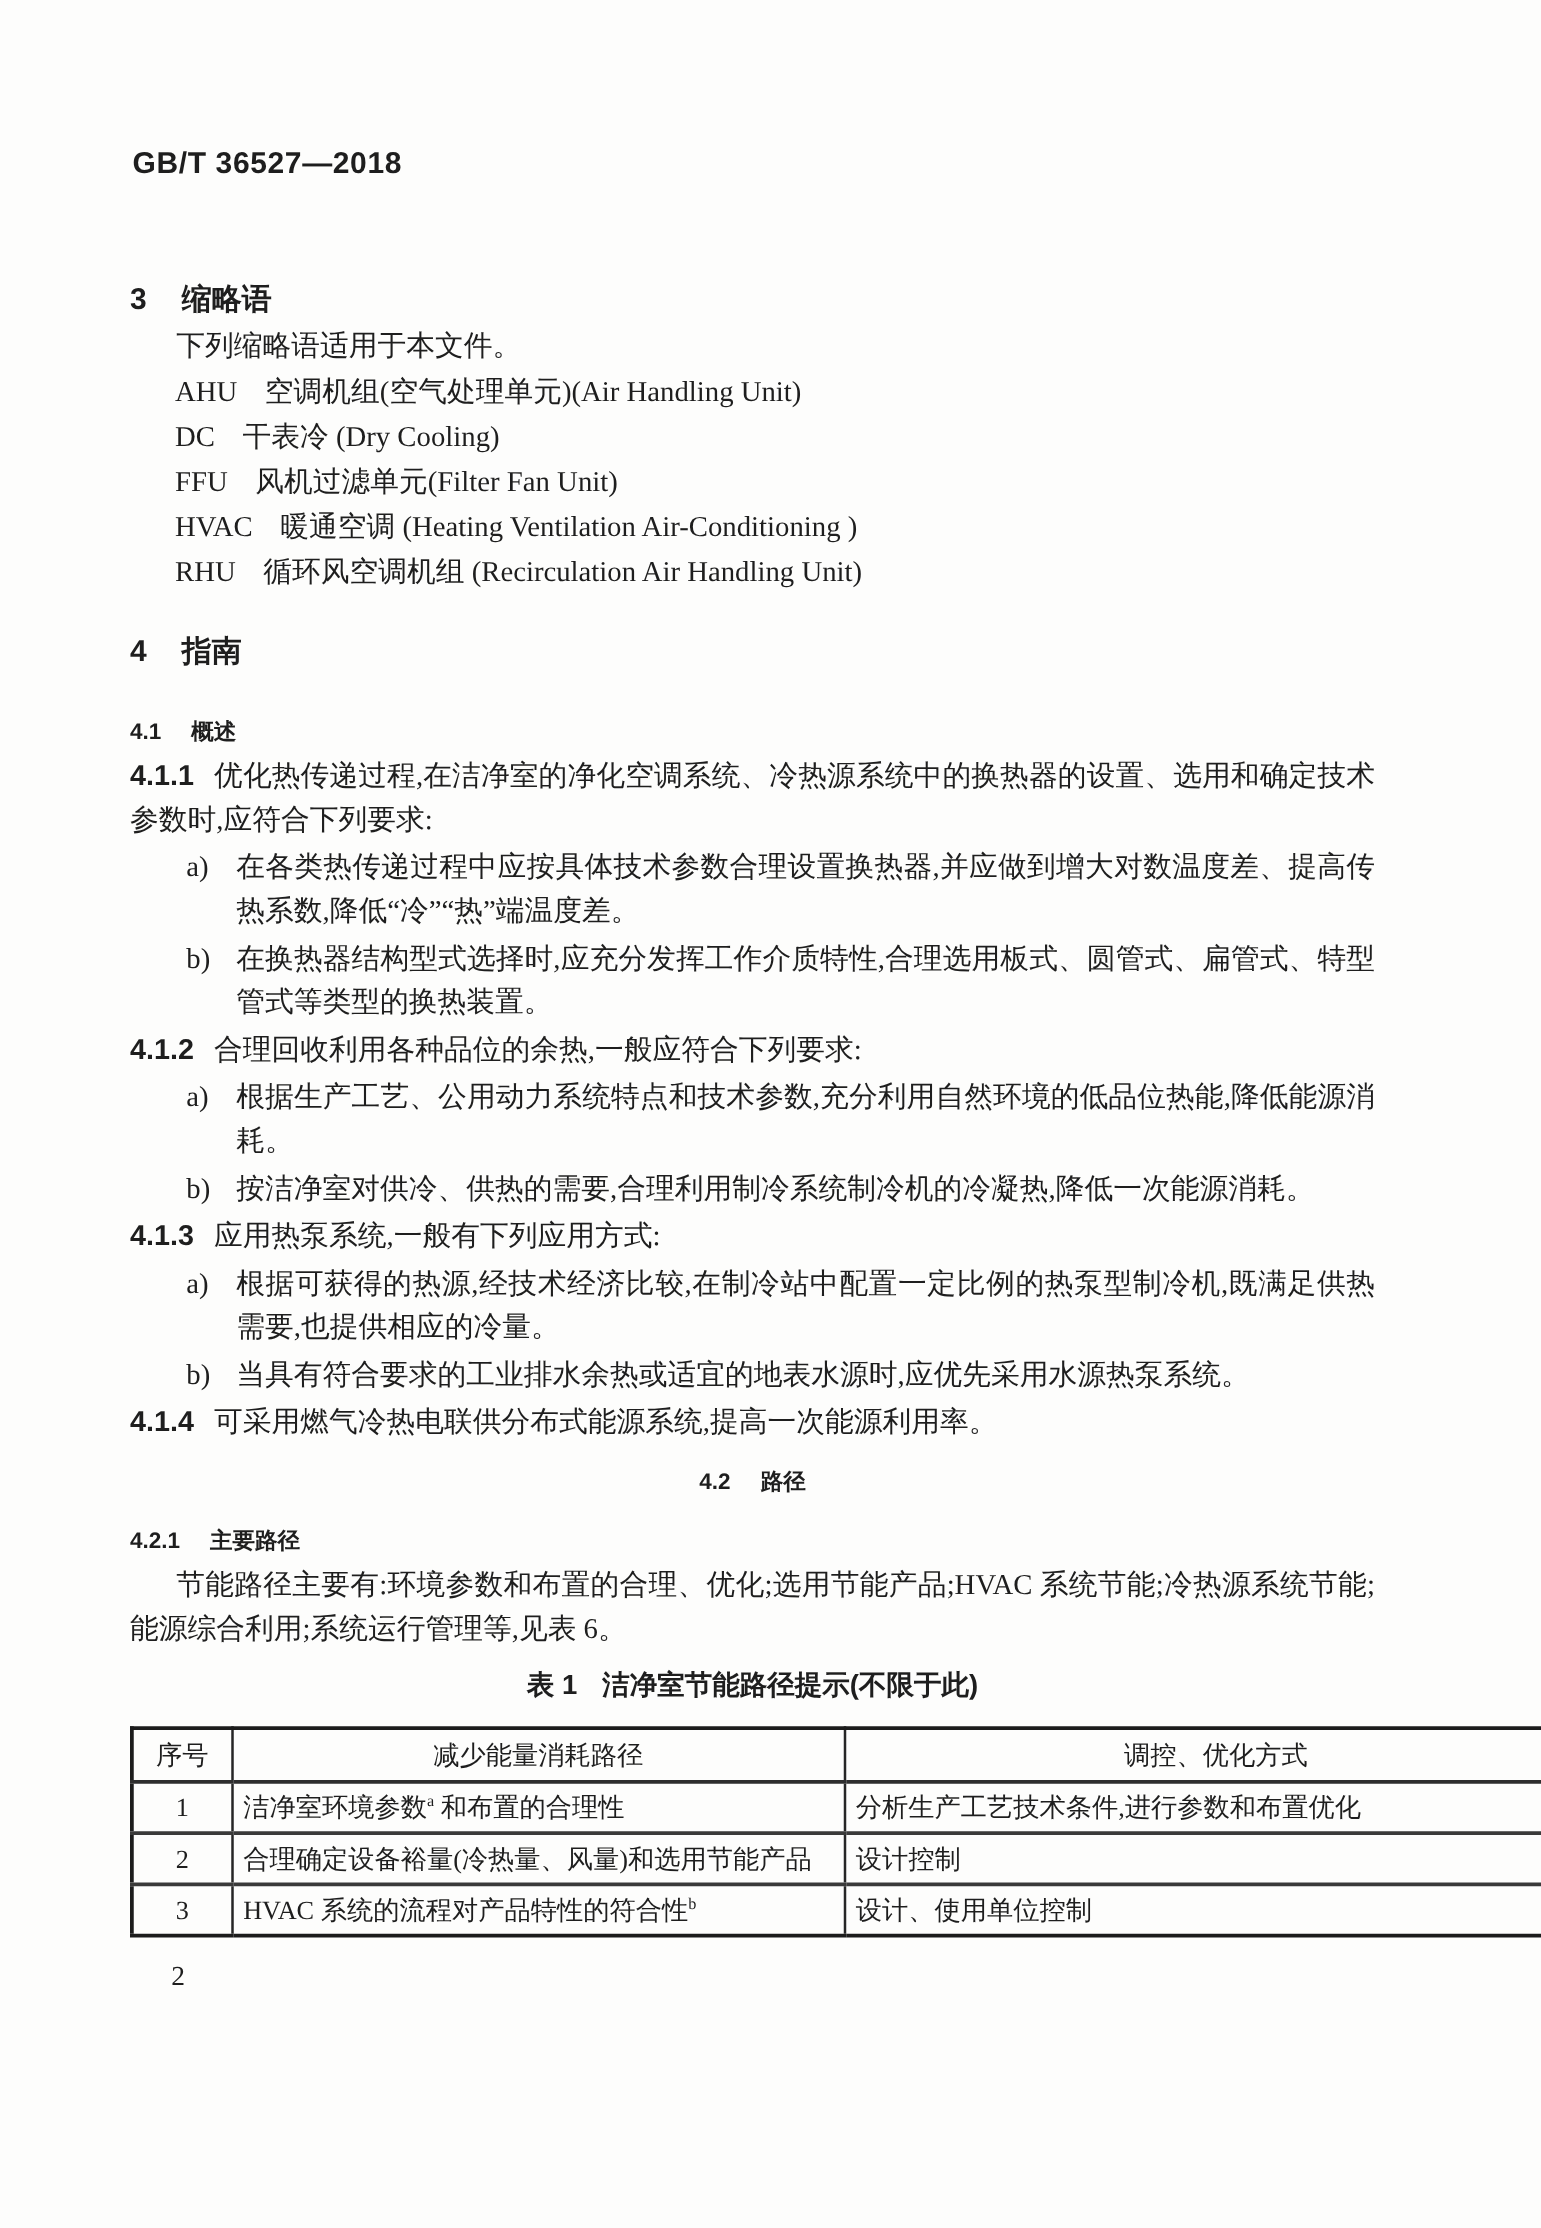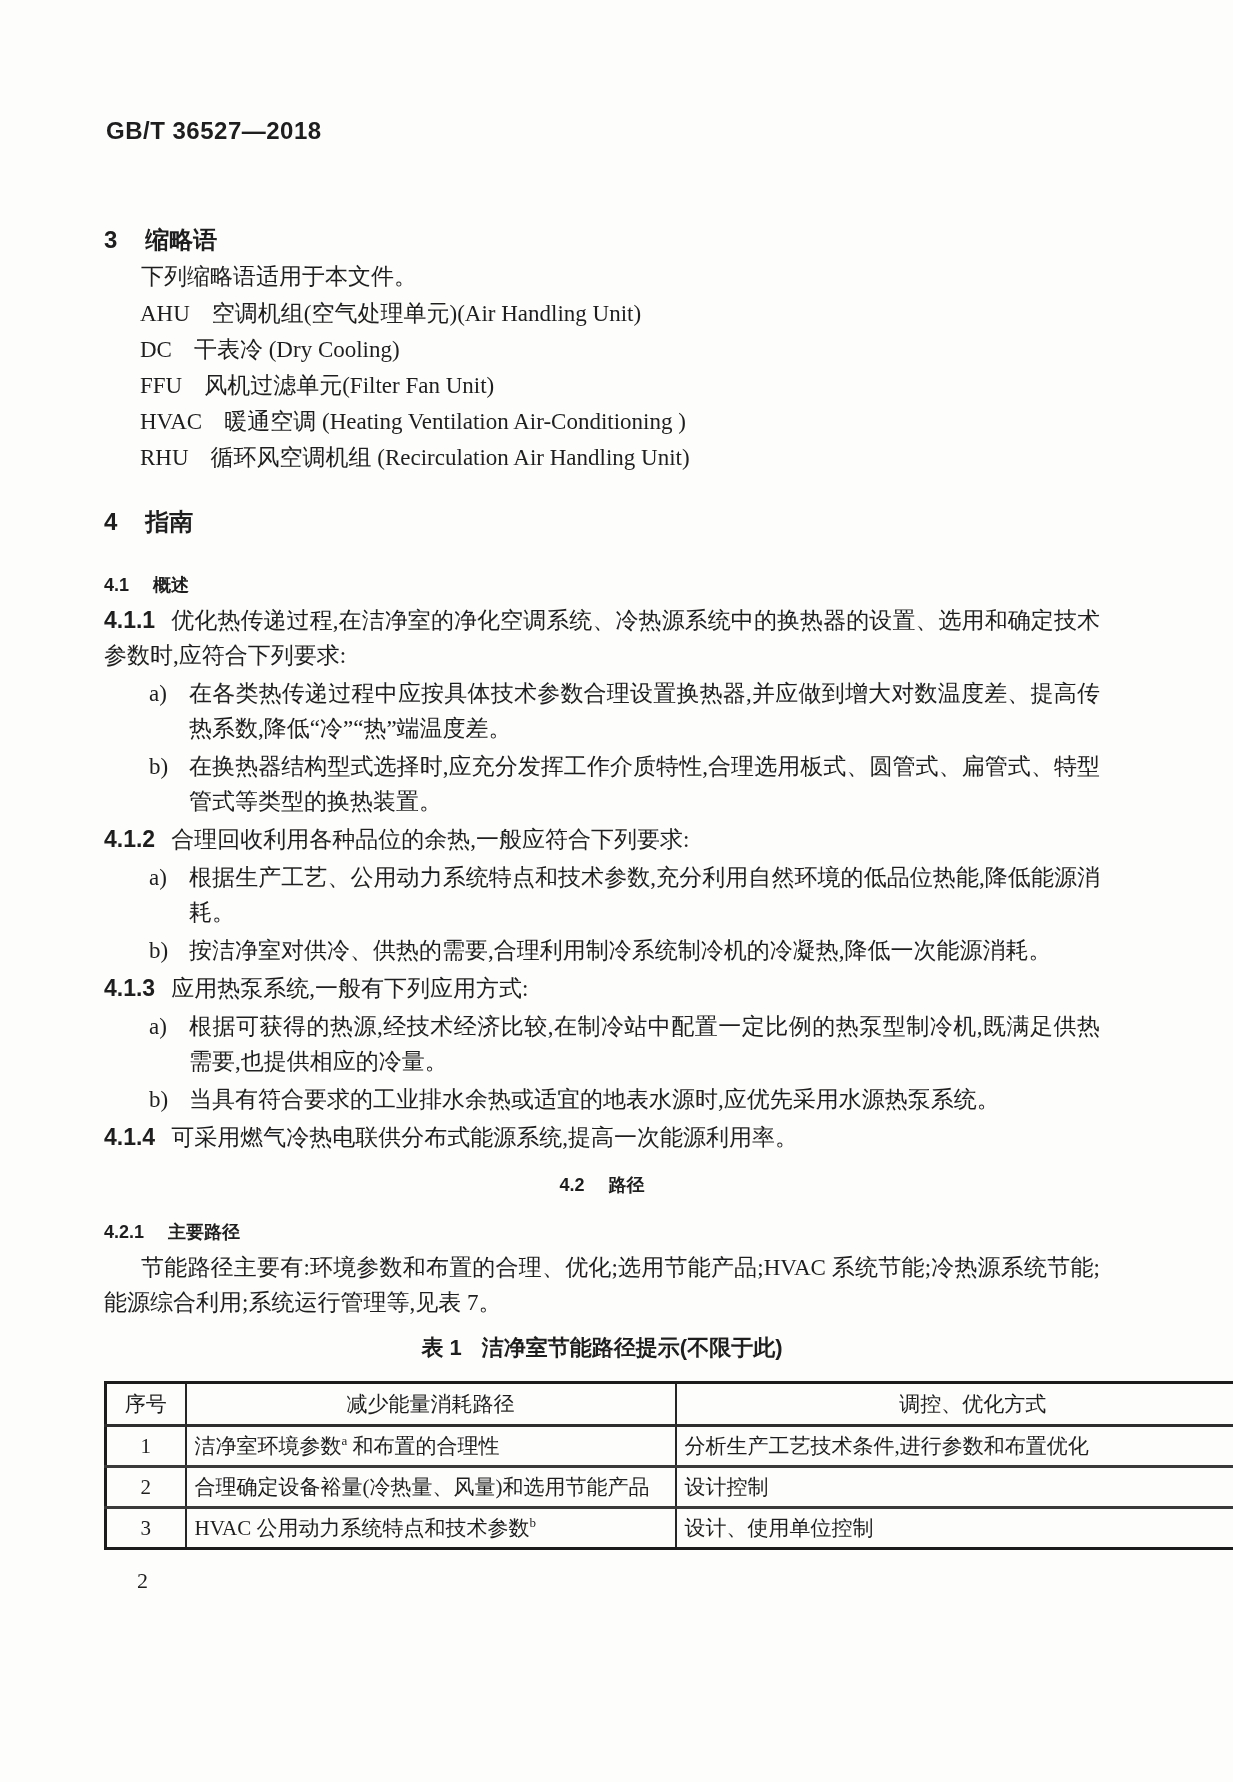--- a/index.html
+++ b/index.html
@@ -209,21 +209,21 @@
     </p>
 
     <h3 class="sub mt-s42">
       <span class="num">4.2</span><span>路径</span>
     </h3>
 
     <h3 class="sub mt-s421">
       <span class="num">4.2.1</span><span>主要路径</span>
     </h3>
 
-    <p class="body indent mt-para">节能路径主要有:环境参数和布置的合理、优化;选用节能产品;HVAC 系统节能;冷热源系统节能;能源综合利用;系统运行管理等,见表 7。</p>
+    <p class="body indent mt-para">节能路径主要有:环境参数和布置的合理、优化;选用节能产品;HVAC 系统节能;冷热源系统节能;能源综合利用;系统运行管理等,见表 6。</p>
 
     <div class="tbl-caption">
       <span class="cap-label">表 1</span><span>洁净室节能路径提示(不限于此)</span>
     </div>
 
     <table class="tbl">
       <colgroup>
         <col style="width:80px">
         <col style="width:490px">
         <col>
@@ -241,21 +241,21 @@
           <td class="cell-l"><span>洁净室环境参数</span><sup class="fn">a</sup><span> 和布置的合理性</span></td>
           <td class="cell-m">分析生产工艺技术条件,进行参数和布置优化</td>
         </tr>
         <tr>
           <td class="cell-c">2</td>
           <td class="cell-l"><span>合理确定设备裕量(冷热量、风量)和选用节能产品</span><sup class="fn"></sup><span></span></td>
           <td class="cell-m">设计控制</td>
         </tr>
         <tr>
           <td class="cell-c">3</td>
-          <td class="cell-l"><span>HVAC 公用动力系统特点和技术参数</span><sup class="fn">b</sup><span></span></td>
+          <td class="cell-l"><span>HVAC 系统的流程对产品特性的符合性</span><sup class="fn">b</sup><span></span></td>
           <td class="cell-m">设计、使用单位控制</td>
         </tr>
       </tbody>
     </table>
 
     <div class="pagenum">2</div>
 
   </div>
 </div>
 

